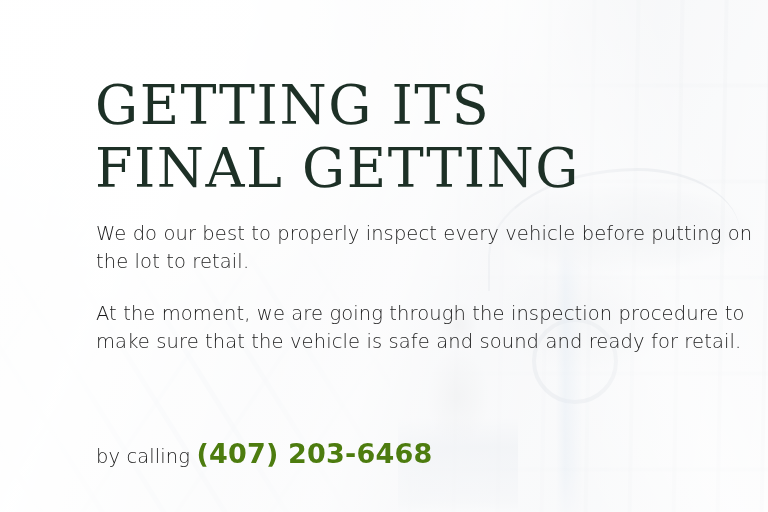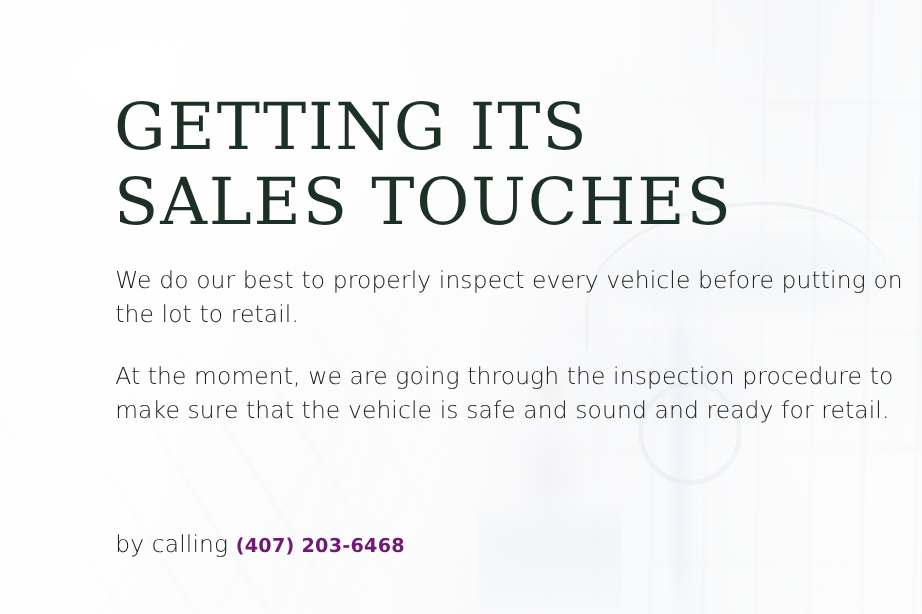--- a/index.html
+++ b/index.html
@@ -187,22 +187,22 @@
     line-height: 28px;
     letter-spacing: .1px;
   }
   #para-inspect { top: 200px; }
   #para-moment  { top: 280px; }
   #para-confirm { top: 392px; }
 
   #phone-number {
     font-weight: 700;
     letter-spacing: .2px;
-    font-size: 16px;
-    color: #701a75;
+    font-size: 27px;
+    color: #4d7c0f;
   }
 
   
   #logo {
     position: absolute;
     left: 600px;
     top: 440px;
     width: 150px;
     height: 62px;
   }
@@ -222,21 +222,21 @@
   <div class="bg-layer" id="bg-post"></div>
   <div class="bg-layer" id="bg-figure"></div>
   <div class="bg-layer" id="bg-sheen"></div>
   <div class="bg-layer" id="bg-wash-tl"></div>
   <div class="bg-layer" id="bg-veil"></div>
 
   <div id="content">
 
     <h1 id="headline">
       <span class="hl-line">GETTING ITS</span>
-      <span class="hl-line">SALES TOUCHES</span>
+      <span class="hl-line">FINAL GETTING</span>
     </h1>
 
     <p class="body-para" id="para-inspect">We do our best to properly inspect every vehicle before putting on the lot to retail.</p>
 
     <p class="body-para" id="para-moment">At the moment, we are going through the inspection procedure to make sure that the vehicle is safe and sound and ready for retail.</p>
 
     <p class="body-para" id="para-confirm">
       <br>
       <span>by calling</span>
       <span id="phone-number">(407) 203-6468</span>

